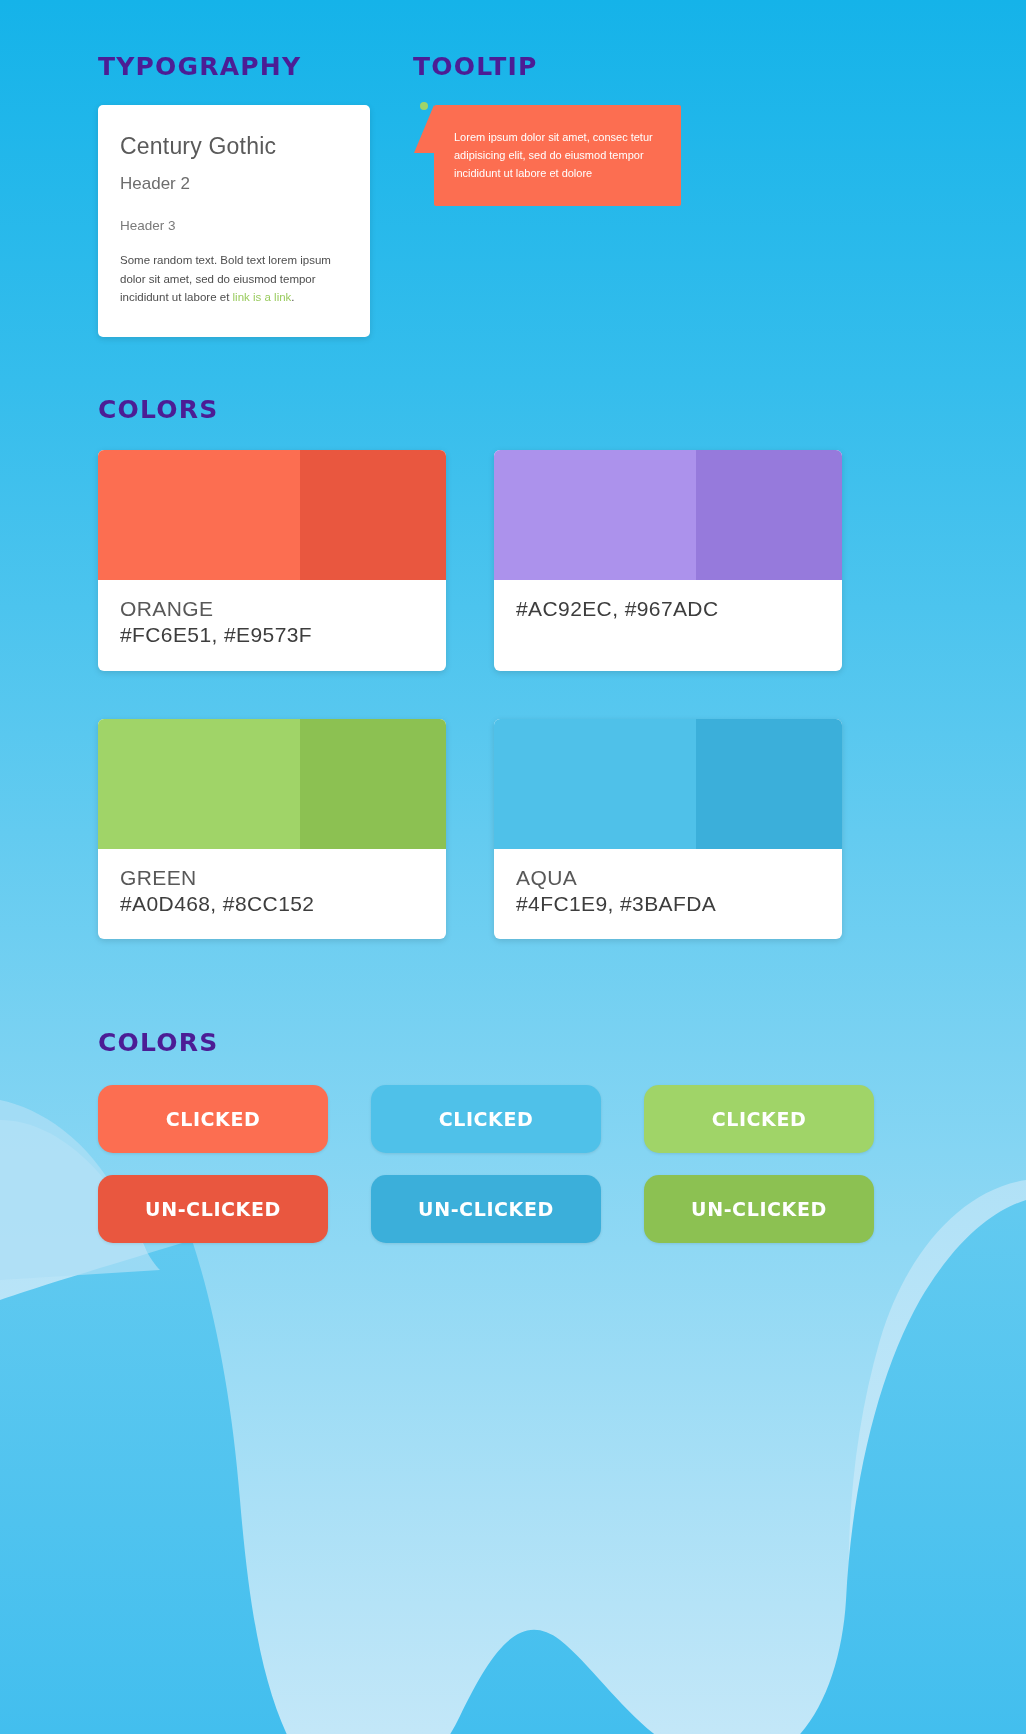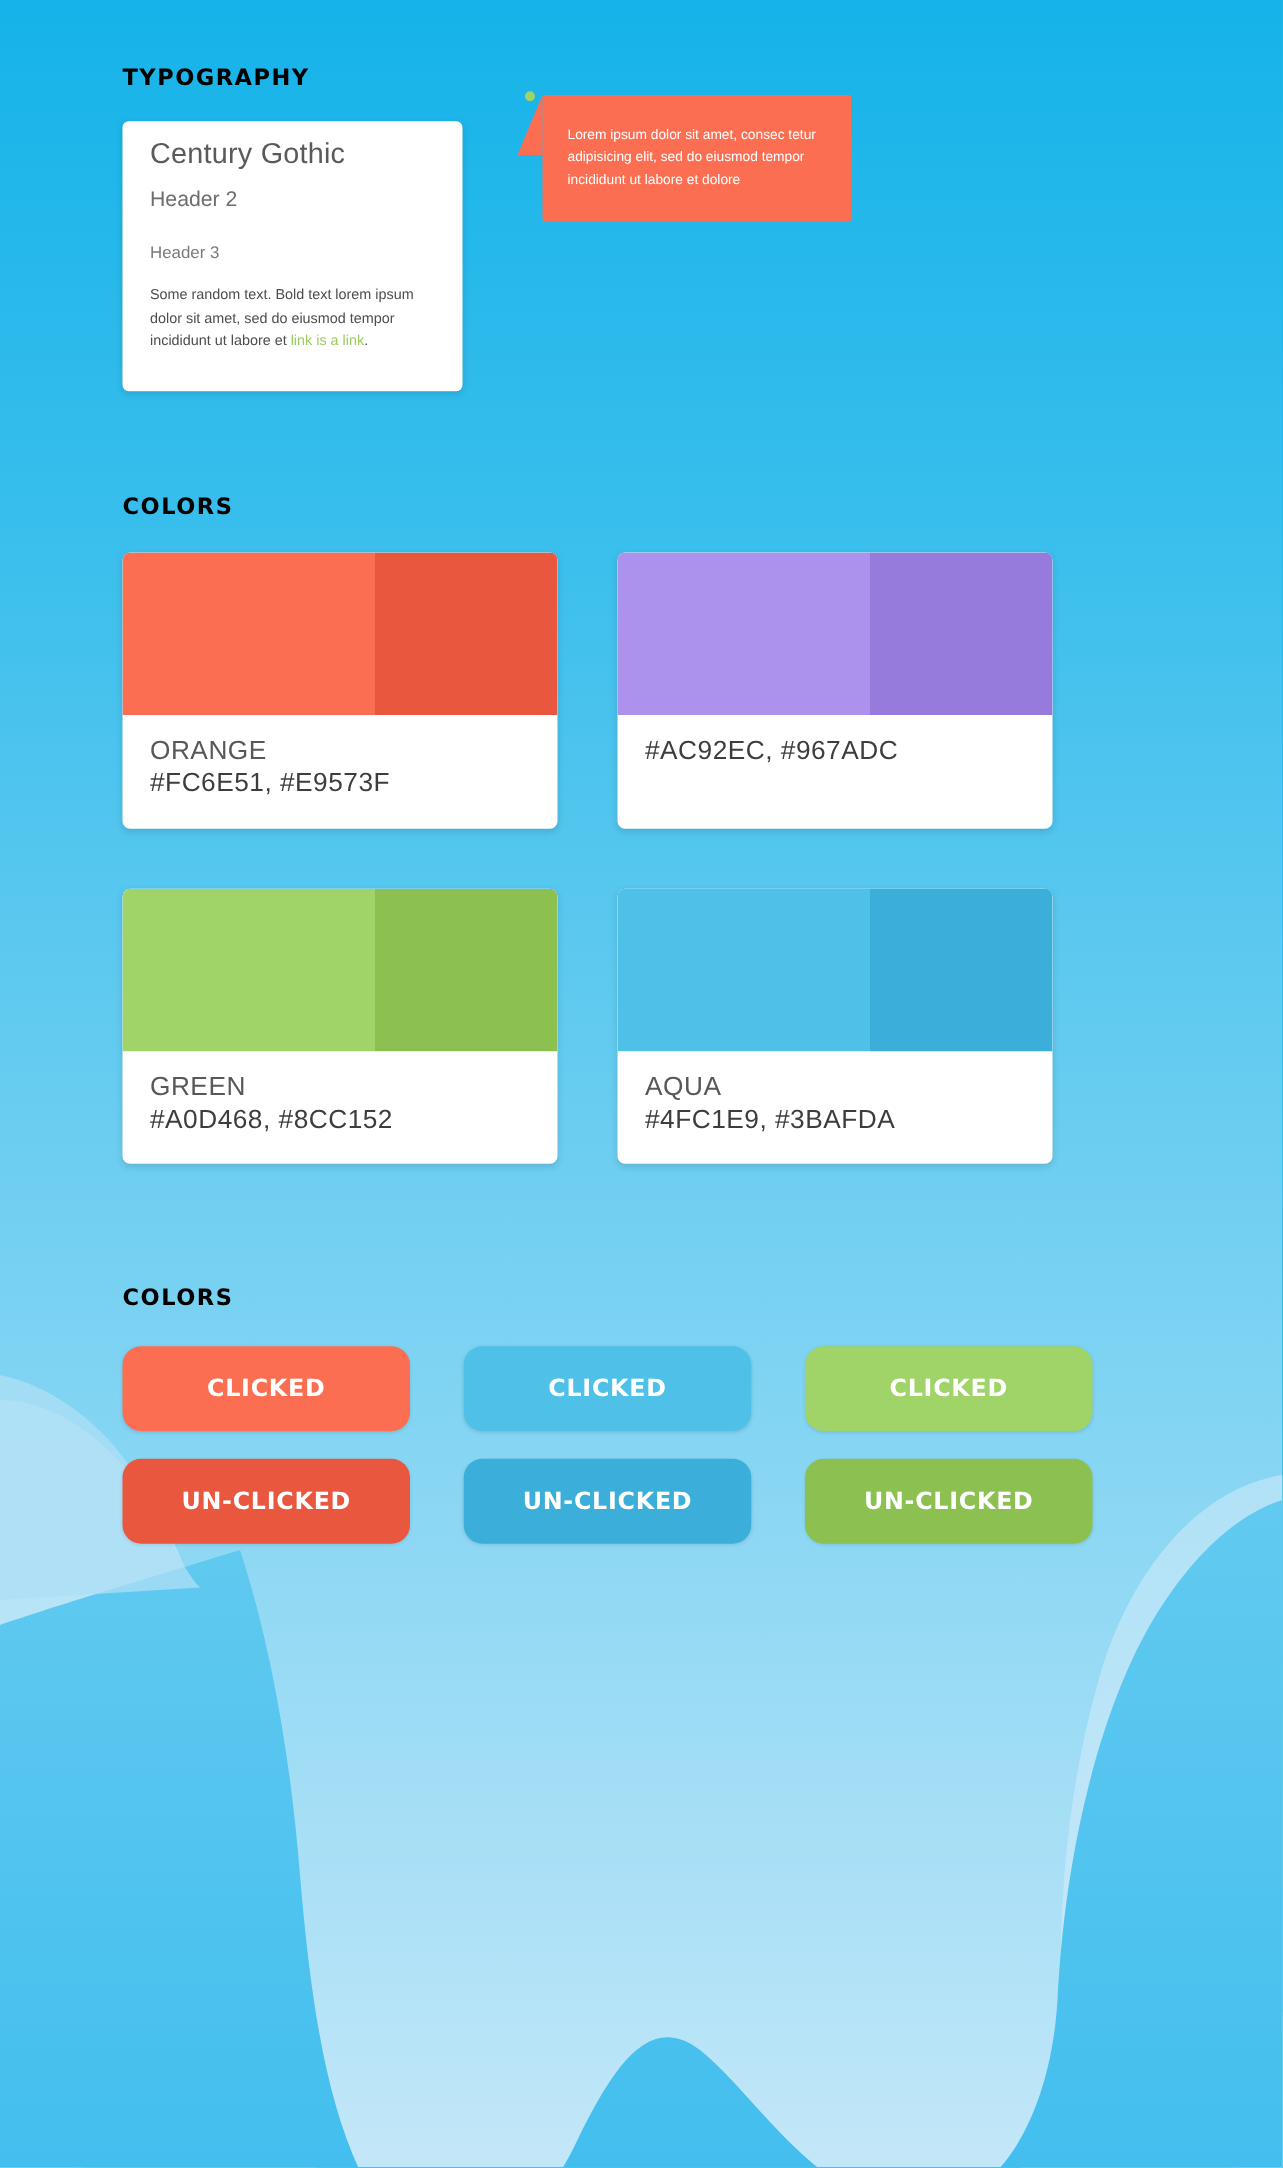--- a/index.html
+++ b/index.html
@@ -30,23 +30,23 @@
     position: relative;
     z-index: 2;
     width: 1026px;
     height: 1734px;
   }
 
   
   .section-title {
     font-family: "DejaVu Sans", sans-serif;
     font-weight: bold;
-    font-size: 18px;
+    font-size: 25px;
     letter-spacing: 1.2px;
-    color: #000000;
+    color: #4c1d95;
     text-transform: uppercase;
   }
 
   
   #typography-section {
     position: absolute;
     left: 98px;
     top: 52px;
     width: 300px;
   }
@@ -56,21 +56,21 @@
     top: 52px;
     width: 560px;
   }
 
   .typo-card {
     margin-top: 24px;
     width: 272px;
     background: #ffffff;
     border-radius: 5px;
     box-shadow: 0 2px 6px rgba(0,0,0,0.12);
-    padding: 12px 22px 30px 22px;
+    padding: 28px 22px 30px 22px;
   }
   .typo-h1 {
     font-family: "Liberation Sans", sans-serif;
     font-size: 23px;
     font-weight: 400;
     color: #5a5a5a;
     letter-spacing: 0.2px;
     margin-bottom: 14px;
   }
   .typo-h2 {
@@ -270,20 +270,21 @@
       <div class="typo-h1">Century Gothic</div>
       <div class="typo-h2">Header 2</div>
       <div class="typo-h3">Header 3</div>
       <p class="typo-body">
         <span>Some random text. Bold text lorem ipsum dolor sit amet, sed do eiusmod tempor incididunt ut labore et </span><a class="link" href="#" style="color: rgb(154, 203, 94);">link is a link</a><span>.</span>
       </p>
     </div>
   </section>
 
   <section id="tooltip-section">
+    <h2 class="section-title">TOOLTIP</h2>
 
     <div class="tooltip-wrap">
       <span class="tooltip-dot" style="background: rgb(160, 212, 104);"></span>
       <div class="tooltip-body">
         <div class="tooltip-text">Lorem ipsum dolor sit amet, consec tetur adipisicing elit, sed do eiusmod tempor incididunt ut labore et dolore</div>
       </div>
     </div>
   </section>
 
   <section id="colors-section">

